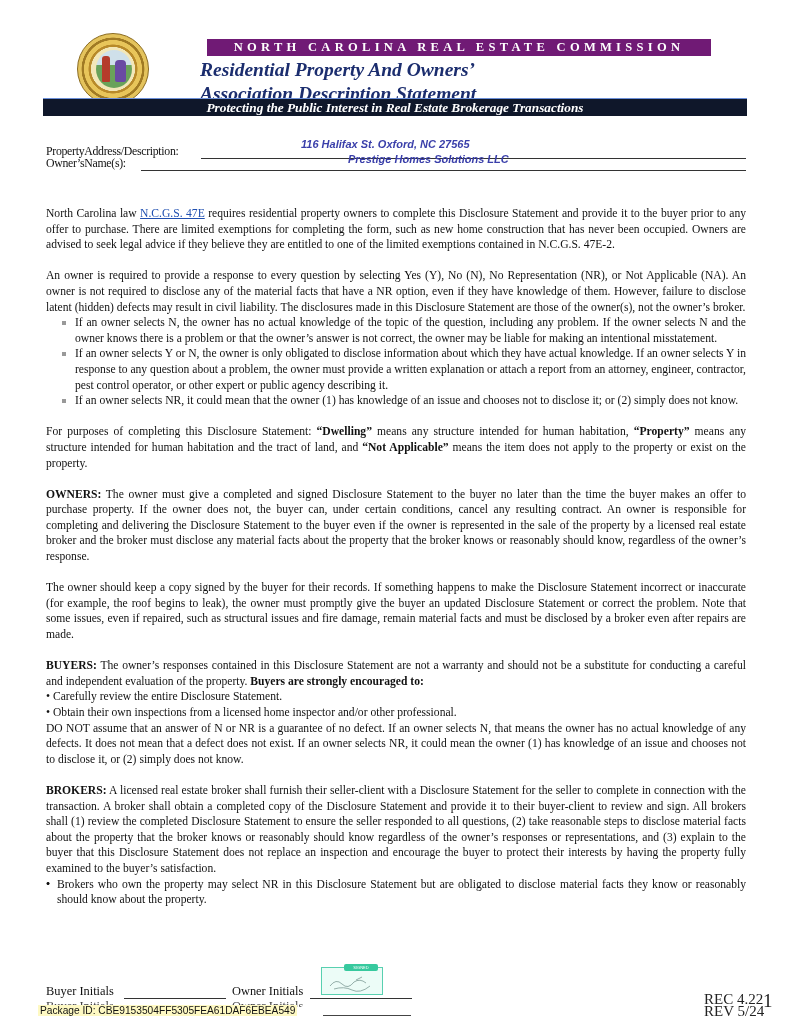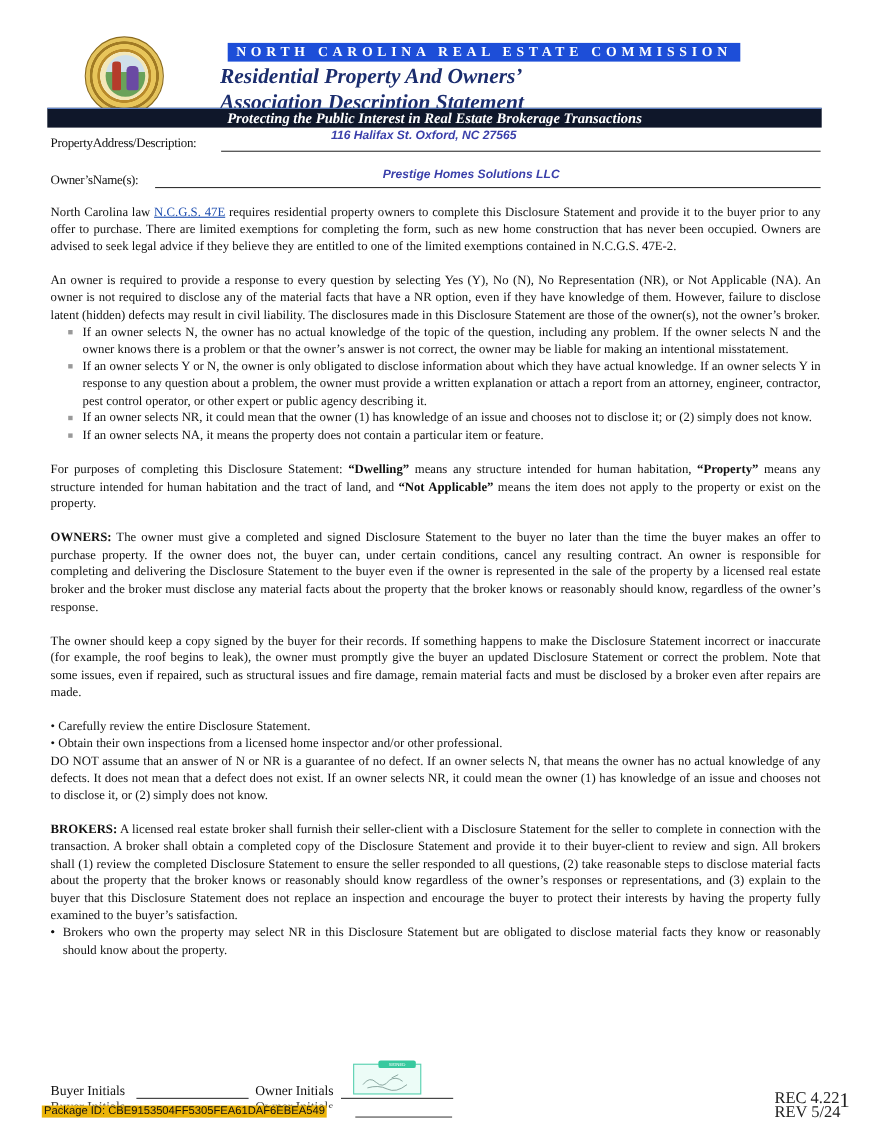--- a/index.html
+++ b/index.html
@@ -7,45 +7,45 @@
     body { position: relative; font-family: "Liberation Serif", serif; color: #111; font-size: 11.6px; }
 
     .seal { position: absolute; left: 77px; top: 33px; width: 72px; height: 72px; border-radius: 50%;
       background: radial-gradient(circle at 50% 50%, #f3e7b8 0 44%, #b88a2a 45% 49%, #e8c55a 50% 58%, #a07a24 59% 63%, #e4c35c 64% 100%);
       border: 1px solid #8a6a1e; }
     .seal .inner { position: absolute; left: 18px; top: 16px; width: 36px; height: 38px; border-radius: 50%;
       background: linear-gradient(180deg, #cfe0ea 0 40%, #6aa25a 40% 100%); overflow: hidden; }
     .seal .fig1 { position: absolute; left: 6px; top: 6px; width: 8px; height: 26px; background: #b53b2b; border-radius: 3px 3px 1px 1px; }
     .seal .fig2 { position: absolute; left: 19px; top: 10px; width: 11px; height: 22px; background: #6a4aa3; border-radius: 4px 4px 2px 2px; }
 
-    .commission-bar { position: absolute; left: 207px; top: 39px; width: 466px; height: 17px; background: #1d4ed8;
+    .commission-bar { position: absolute; left: 207px; top: 39px; width: 504px; height: 17px; background: #701a75;
       color: #fff; font-family: "Liberation Serif", serif; font-weight: bold; font-size: 12.5px; letter-spacing: 4.3px;
       text-align: center; line-height: 17px; }
     .title { position: absolute; left: 200px; width: 480px; text-align: left; color: #1b2d6e;
       font-family: "Liberation Serif", serif; font-weight: bold; font-style: italic; font-size: 19.5px; line-height: 24px; }
     .title.l1 { top: 58px; }
     .title.l2 { top: 82px; }
 
     .tagline-bar { position: absolute; left: 43px; top: 98px; width: 704px; height: 18px; background: #0f172a;
       border-top: 1px solid #6b8fd8; color: #fff; font-family: "Liberation Serif", serif; font-weight: bold; font-style: italic;
       font-size: 13.3px; text-align: center; line-height: 18px; }
 
     .field-row { position: absolute; left: 46px; width: 700px; height: 20px; }
     .field-row .label { position: absolute; left: 0; bottom: 2px; font-size: 11.8px; letter-spacing: -0.3px; white-space: nowrap; }
     .field-row .line { position: absolute; bottom: 2px; right: 0; height: 1px; background: #333; }
     .field-row .value { position: absolute; color: #3a3faa; font-family: "Liberation Sans", sans-serif; font-style: italic;
       font-weight: bold; font-size: 11px; white-space: nowrap; }
-    .row-addr { top: 120px; }
+    .row-addr { top: 141px; }
     .row-addr .line { left: 155px; }
     .row-addr .value { left: 255px; top: -3px; }
     .row-owner { top: 153px; }
     .row-owner .line { left: 95px; }
     .row-owner .value { left: 302px; top: 0px; }
 
-    .body { position: absolute; left: 46px; width: 700px; font-size: 11.6px; line-height: 15.6px; text-align: justify; }
+    .body { position: absolute; left: 46px; width: 700px; font-size: 11.6px; line-height: 15.6px; text-align: justify; margin-top: 21px; }
     .body b { font-weight: bold; }
     .para { margin-bottom: 15.6px; }
     .link { color: #1f4fb0; text-decoration: underline; }
 
     .sq-list { list-style: none; margin-left: 16px; }
     .sq-list li { position: relative; padding-left: 13px; }
     .sq-list li::before { content: ""; position: absolute; left: 0; top: 6px; width: 4px; height: 4px; background: #999; }
     .bullet-hang { position: relative; padding-left: 11px; }
     .bullet-hang .b { position: absolute; left: 0; top: 0; }
 
@@ -54,21 +54,21 @@
     .initials .ln { position: absolute; bottom: 2px; height: 1px; background: #333; }
     .initials-row2 { position: absolute; left: 46px; top: 997px; width: 380px; height: 10px; overflow: hidden; font-size: 12.4px; color: #444; }
 
     .stamp { position: absolute; left: 321px; top: 967px; width: 62px; height: 28px; border: 1px solid #58d0b0;
       background: rgba(200, 245, 232, 0.35); }
     .stamp .tag { position: absolute; left: 22px; top: -4px; width: 34px; height: 7px; background: #37c99e; border-radius: 2px;
       color: #fff; font-family: "Liberation Sans", sans-serif; font-size: 4px; line-height: 7px; text-align: center; }
     .stamp svg { position: absolute; left: 4px; top: 6px; }
 
     .package-id { position: absolute; left: 38px; top: 1005px; font-family: "Liberation Sans", sans-serif; font-size: 10.2px;
-      color: #111; background: #eab308; padding: 0 2px; white-space: nowrap; }
+      color: #111; background: #fef9c3; padding: 0 2px; white-space: nowrap; }
     .pkg-line { position: absolute; left: 323px; top: 1015px; width: 88px; height: 1px; background: #444; }
 
     .rev { position: absolute; left: 704px; top: 993px; font-size: 15px; line-height: 12px; color: #222; }
     .page-num { position: absolute; left: 763px; top: 990px; font-size: 19px; color: #222; }
   </style>
 </head>
 <body>
 
 <div class="seal">
   <div class="inner">
@@ -96,34 +96,36 @@
 <div class="body" style="top:185px;">
   <p class="para">
     <span>North Carolina law </span><a class="link">N.C.G.S. 47E</a><span> requires residential property owners to complete this Disclosure Statement and provide it to the buyer prior to any offer to purchase. There are limited exemptions for completing the form, such as new home construction that has never been occupied. Owners are advised to seek legal advice if they believe they are entitled to one of the limited exemptions contained in N.C.G.S. 47E-2.</span>
   </p>
 
   <p>An owner is required to provide a response to every question by selecting Yes (Y), No (N), No Representation (NR), or Not Applicable (NA). An owner is not required to disclose any of the material facts that have a NR option, even if they have knowledge of them. However, failure to disclose latent (hidden) defects may result in civil liability. The disclosures made in this Disclosure Statement are those of the owner(s), not the owner’s broker.</p>
   <ul class="sq-list para">
     <li>If an owner selects N, the owner has no actual knowledge of the topic of the question, including any problem. If the owner selects N and the owner knows there is a problem or that the owner’s answer is not correct, the owner may be liable for making an intentional misstatement.</li>
     <li>If an owner selects Y or N, the owner is only obligated to disclose information about which they have actual knowledge. If an owner selects Y in response to any question about a problem, the owner must provide a written explanation or attach a report from an attorney, engineer, contractor, pest control operator, or other expert or public agency describing it.</li>
     <li>If an owner selects NR, it could mean that the owner (1) has knowledge of an issue and chooses not to disclose it; or (2) simply does not know.</li>
-    <li>If an owner selects NA, it means the property does not contain a particular item or feature.</li>
   </ul>
 
   <p class="para">
     <span>For purposes of completing this Disclosure Statement: </span><b>“Dwelling”</b><span> means any structure intended for human habitation, </span><b>“Property”</b><span> means any structure intended for human habitation and the tract of land, and </span><b>“Not Applicable”</b><span> means the item does not apply to the property or exist on the property.</span>
   </p>
 
   <p class="para">
     <b>OWNERS:</b><span> The owner must give a completed and signed Disclosure Statement to the buyer no later than the time the buyer makes an offer to purchase property. If the owner does not, the buyer can, under certain conditions, cancel any resulting contract. An owner is responsible for completing and delivering the Disclosure Statement to the buyer even if the owner is represented in the sale of the property by a licensed real estate broker and the broker must disclose any material facts about the property that the broker knows or reasonably should know, regardless of the owner’s response.</span>
   </p>
 
   <p class="para">The owner should keep a copy signed by the buyer for their records. If something happens to make the Disclosure Statement incorrect or inaccurate (for example, the roof begins to leak), the owner must promptly give the buyer an updated Disclosure Statement or correct the problem. Note that some issues, even if repaired, such as structural issues and fire damage, remain material facts and must be disclosed by a broker even after repairs are made.</p>
 
   <div class="para">
+    <p>
+      <b>BUYERS:</b><span> The owner’s responses contained in this Disclosure Statement are not a warranty and should not be a substitute for conducting a careful and independent evaluation of the property. </span><b>Buyers are strongly encouraged to:</b>
+    </p>
     <p>• Carefully review the entire Disclosure Statement.</p>
     <p>• Obtain their own inspections from a licensed home inspector and/or other professional.</p>
     <p>DO NOT assume that an answer of N or NR is a guarantee of no defect. If an owner selects N, that means the owner has no actual knowledge of any defects. It does not mean that a defect does not exist. If an owner selects NR, it could mean the owner (1) has knowledge of an issue and chooses not to disclose it, or (2) simply does not know.</p>
   </div>
 
   <div>
     <p>
       <b>BROKERS:</b><span> A licensed real estate broker shall furnish their seller-client with a Disclosure Statement for the seller to complete in connection with the transaction. A broker shall obtain a completed copy of the Disclosure Statement and provide it to their buyer-client to review and sign. All brokers shall (1) review the completed Disclosure Statement to ensure the seller responded to all questions, (2) take reasonable steps to disclose material facts about the property that the broker knows or reasonably should know regardless of the owner’s responses or representations, and (3) explain to the buyer that this Disclosure Statement does not replace an inspection and encourage the buyer to protect their interests by having the property fully examined to the buyer’s satisfaction.</span>
     </p>
     <p class="bullet-hang">

